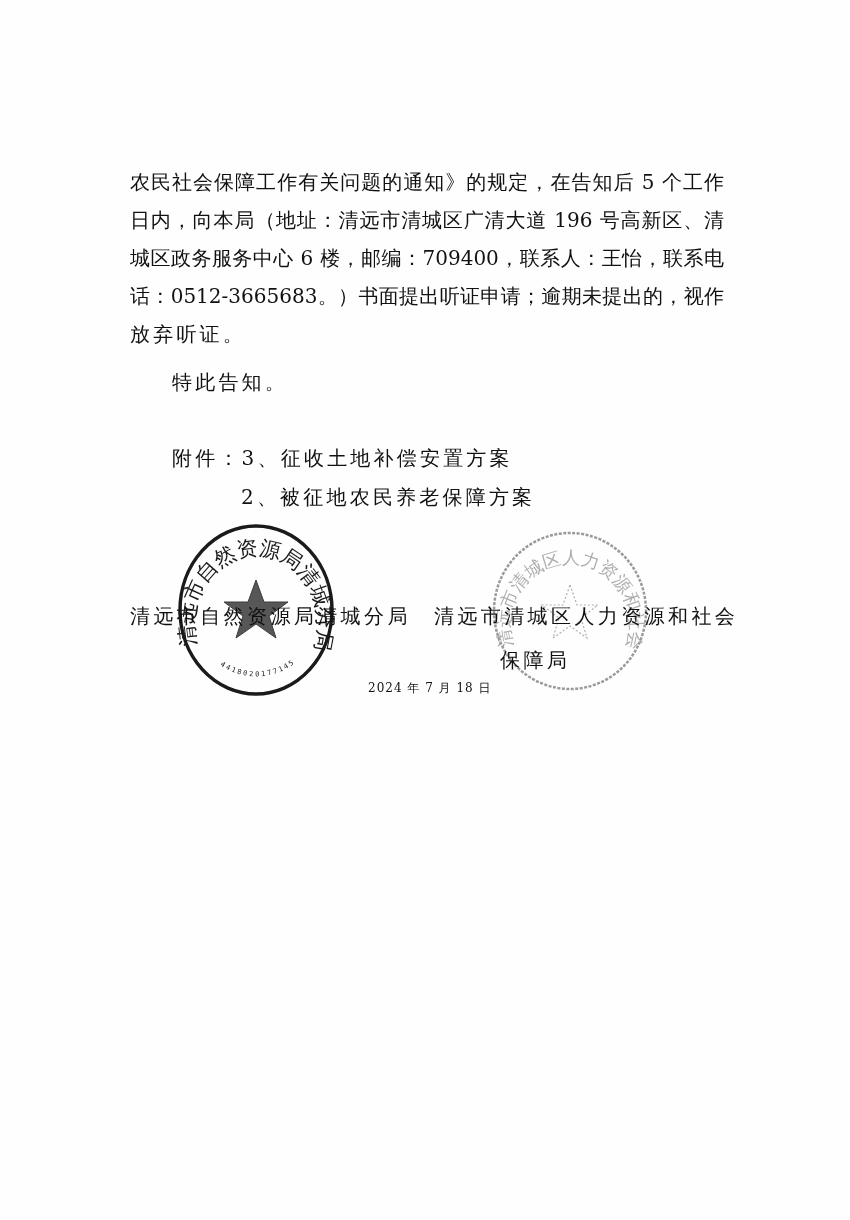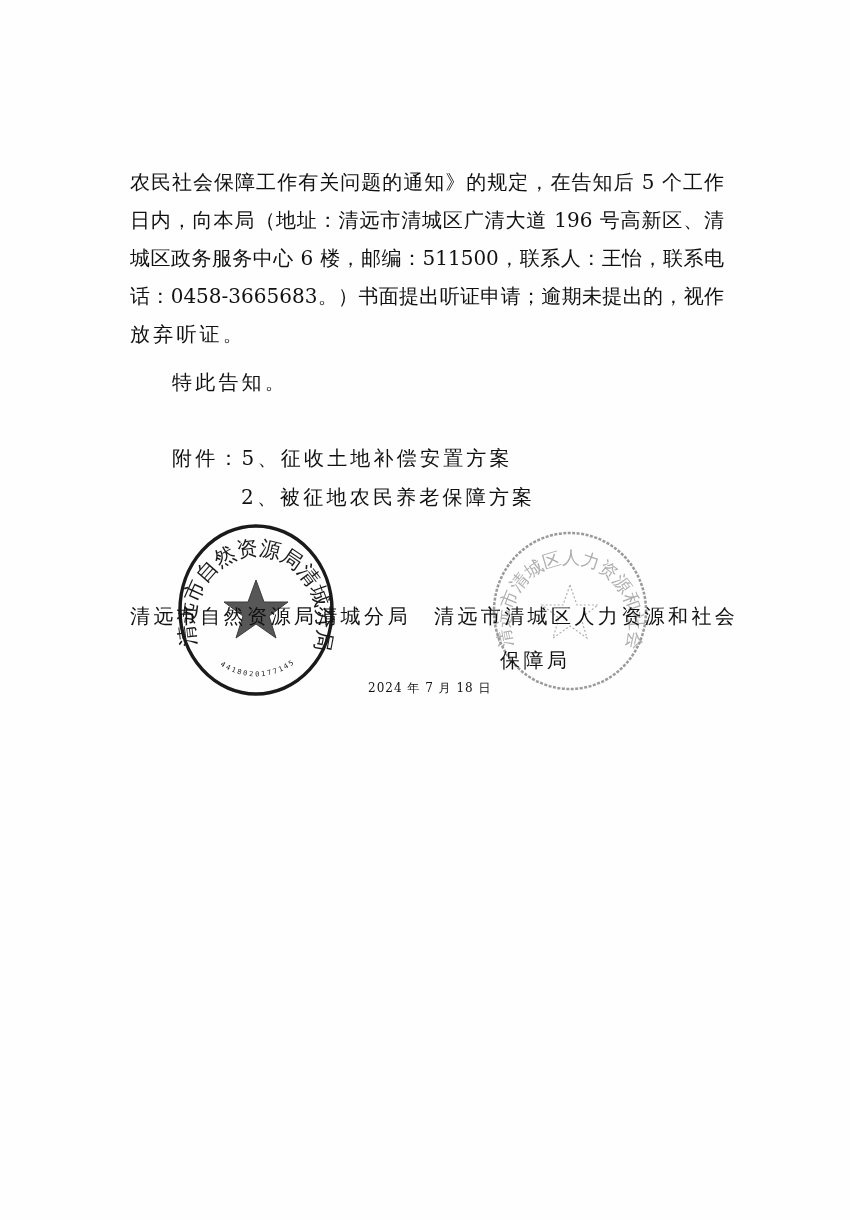--- a/index.html
+++ b/index.html
@@ -62,28 +62,28 @@
       z-index: 1;
     }
   </style>
 </head>
 <body>
 
 <div class="page">
 
   <div class="line justify" style="top:170px;">农民社会保障工作有关问题的通知》的规定，在告知后 5 个工作</div>
   <div class="line justify" style="top:208px;">日内，向本局（地址：清远市清城区广清大道 196 号高新区、清</div>
-  <div class="line justify" style="top:246px;">城区政务服务中心 6 楼，邮编：511500，联系人：王怡，联系电</div>
-  <div class="line justify" style="top:284px;">话：0458-3665683。）书面提出听证申请；逾期未提出的，视作</div>
+  <div class="line justify" style="top:246px;">城区政务服务中心 6 楼，邮编：709400，联系人：王怡，联系电</div>
+  <div class="line justify" style="top:284px;">话：0512-3665683。）书面提出听证申请；逾期未提出的，视作</div>
   <div class="line indent" style="top:370px;">特此告知。</div>
 
   <div class="line" style="top:322px;">放弃听证。</div>
 
   <div class="line indent" style="top:446px;">
-    <span>附件：</span><span>5、征收土地补偿安置方案</span>
+    <span>附件：</span><span>3、征收土地补偿安置方案</span>
   </div>
   <div class="line attach2" style="top:485px;">2、被征地农民养老保障方案</div>
 
   <div class="seal" style="left:176px; top:522px;">
     <svg width="160" height="176" viewBox="0 0 160 176">
       <ellipse cx="80" cy="88" rx="76" ry="84" fill="none" stroke="#1a1a1a" stroke-width="3.5"></ellipse>
       <polygon points="80,58 88,80 112,80 93,94 100,116 80,102 60,116 67,94 48,80 72,80" fill="#3a3a3a" stroke="#1a1a1a" stroke-width="1" opacity="0.85"></polygon>
       <defs>
         <path id="arcL" d="M 22 128 A 62 70 0 1 1 138 128"></path>
         <path id="arcLb" d="M 40 140 A 58 52 0 0 0 120 140"></path>

